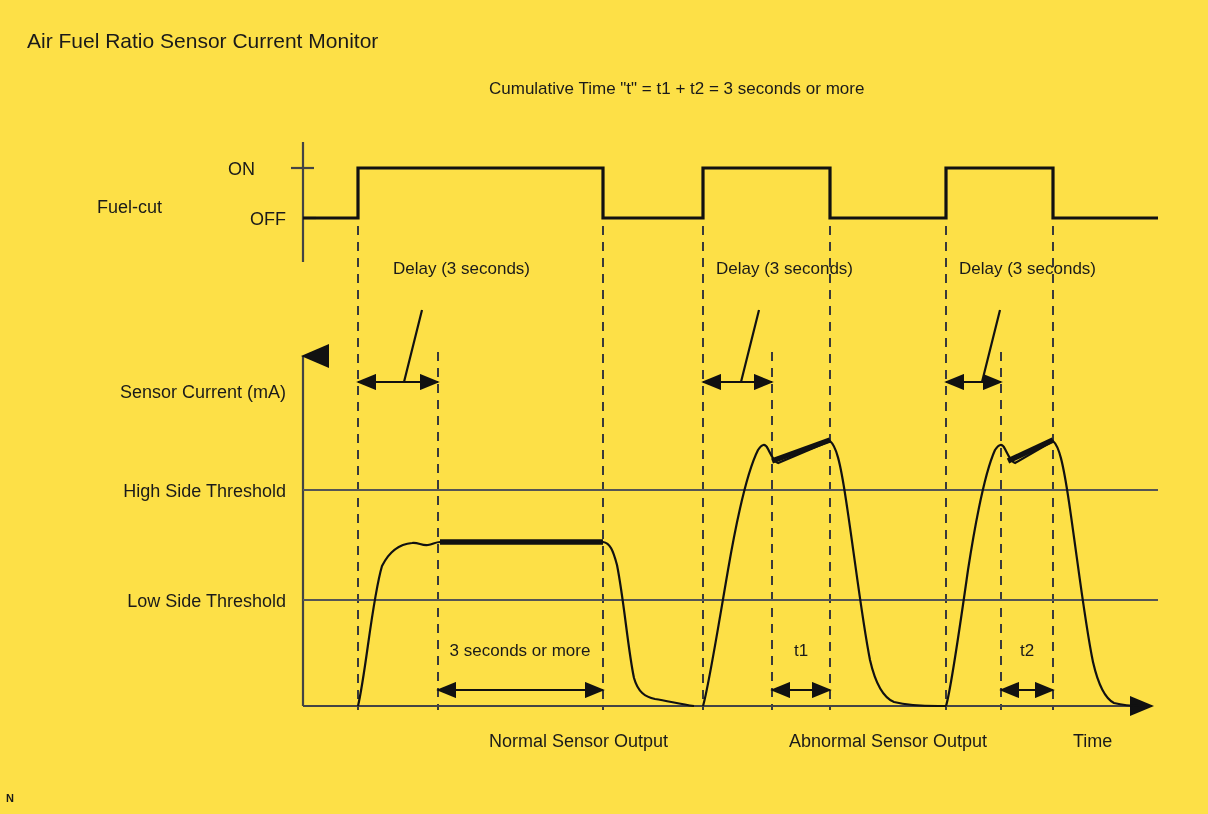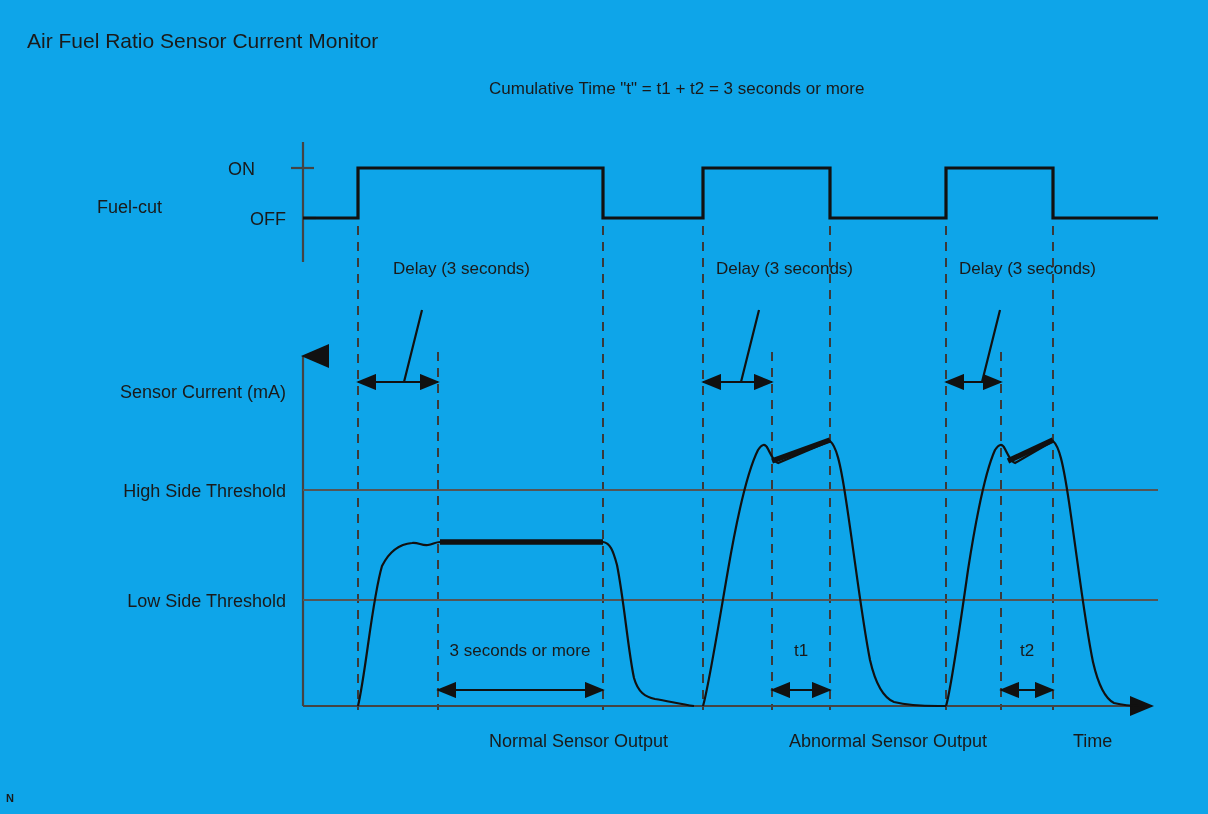--- a/index.html
+++ b/index.html
@@ -9,21 +9,21 @@
   }
   body {
     font-family: "Liberation Sans", sans-serif;
     color: #1a1a1a;
   }
   #page {
     position: relative;
     width: 1208px;
     height: 814px;
     overflow: hidden;
-    background: #0ea5e9;
+    background: #fde047;
   }
   #diagram-svg {
     position: absolute;
     left: 0;
     top: 0;
   }
   .txt {
     font-family: "Liberation Sans", sans-serif;
     fill: #1a1a1a;
   }

